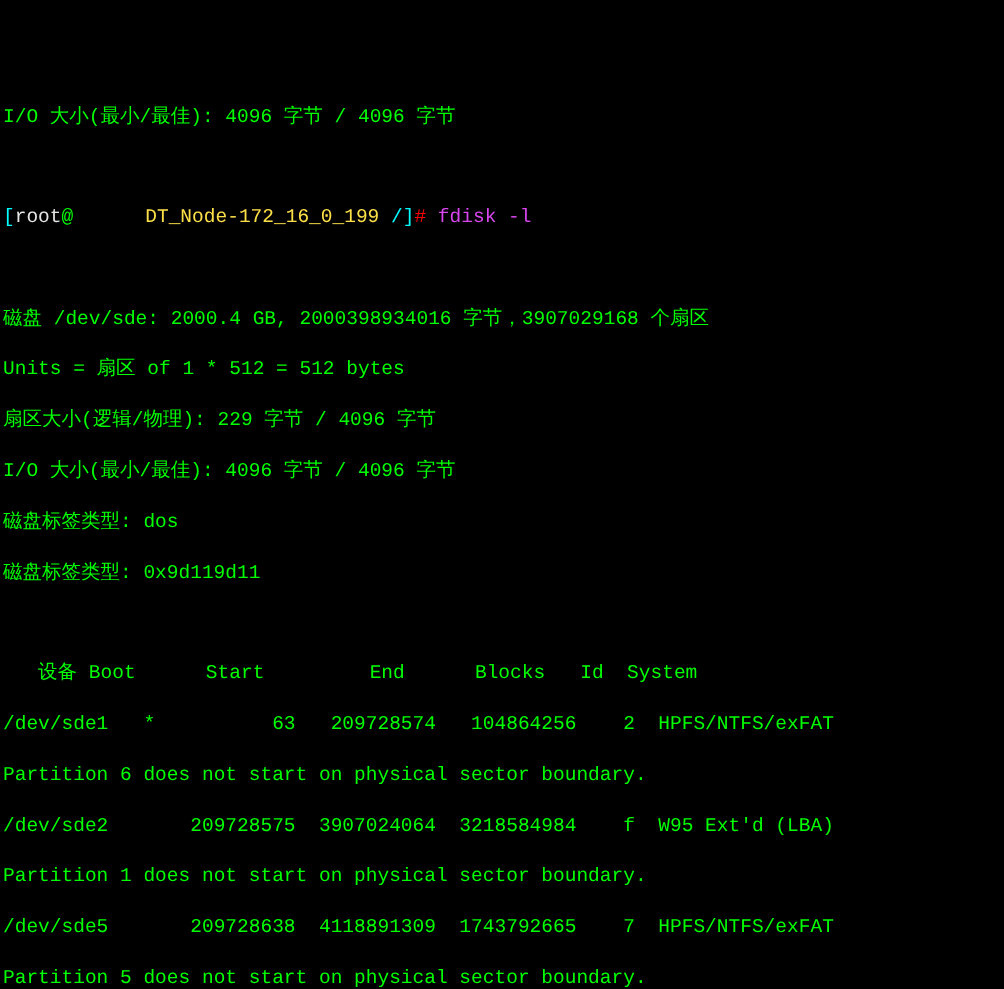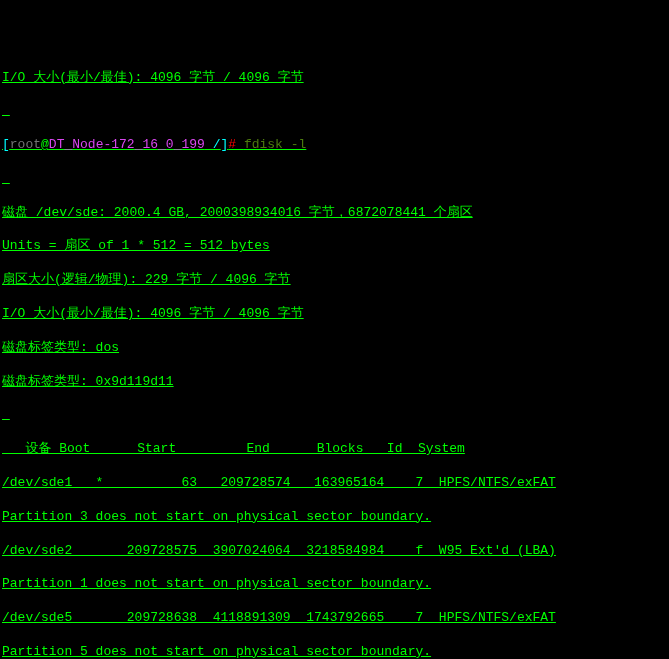--- a/index.html
+++ b/index.html
@@ -13,48 +13,48 @@
       font-family: 'Courier New', monospace;
       font-size: 13px;
       line-height: 1.3;
       padding: 2px;
       width: 669px;
       height: 659px;
       overflow: hidden;
       white-space: pre;
     }
     .prompt-open { color: #00ffff; }
-    .prompt-user { color: #737373; }
+    .prompt-user { color: #e5e5e5; }
     .prompt-at { color: #00ff00; }
-    .prompt-host { color: #d946ef; }
+    .prompt-host { color: #fde047; margin-left: 48px; }
     .prompt-path { color: #00ffff; }
     .prompt-hash { color: #ff0000; }
-    .cmd { color: #4d7c0f; }
+    .cmd { color: #d946ef; }
     .green { color: #00ff00; }
-    .line { display: block; text-decoration: underline; }
+    .line { display: block; }
   </style>
 </head>
 <body>
 
 
 
 <span class="line green">I/O 大小(最小/最佳): 4096 字节 / 4096 字节</span>
 <span class="line"> </span>
 <span class="line"><span class="prompt-open">[</span><span class="prompt-user">root</span><span class="prompt-at">@</span><span class="prompt-host">DT_Node-172_16_0_199</span><span class="prompt-path"> /</span><span class="prompt-open">]</span><span class="prompt-hash"># </span><span class="cmd">fdisk -l</span></span>
 <span class="line"> </span>
-<span class="line green">磁盘 /dev/sde: 2000.4 GB, 2000398934016 字节，6872078441 个扇区</span>
+<span class="line green">磁盘 /dev/sde: 2000.4 GB, 2000398934016 字节，3907029168 个扇区</span>
 <span class="line green">Units = 扇区 of 1 * 512 = 512 bytes</span>
 <span class="line green">扇区大小(逻辑/物理): 229 字节 / 4096 字节</span>
 <span class="line green">I/O 大小(最小/最佳): 4096 字节 / 4096 字节</span>
 <span class="line green">磁盘标签类型: dos</span>
 <span class="line green">磁盘标签类型: 0x9d119d11</span>
 <span class="line"> </span>
 <span class="line green">   设备 Boot      Start         End      Blocks   Id  System</span>
-<span class="line green">/dev/sde1   *          63   209728574   163965164    7  HPFS/NTFS/exFAT</span>
-<span class="line green">Partition 3 does not start on physical sector boundary.</span>
+<span class="line green">/dev/sde1   *          63   209728574   104864256    2  HPFS/NTFS/exFAT</span>
+<span class="line green">Partition 6 does not start on physical sector boundary.</span>
 <span class="line green">/dev/sde2       209728575  3907024064  3218584984    f  W95 Ext'd (LBA)</span>
 <span class="line green">Partition 1 does not start on physical sector boundary.</span>
 <span class="line green">/dev/sde5       209728638  4118891309  1743792665    7  HPFS/NTFS/exFAT</span>
 <span class="line green">Partition 5 does not start on physical sector boundary.</span>
 
 
 
 
 
 

